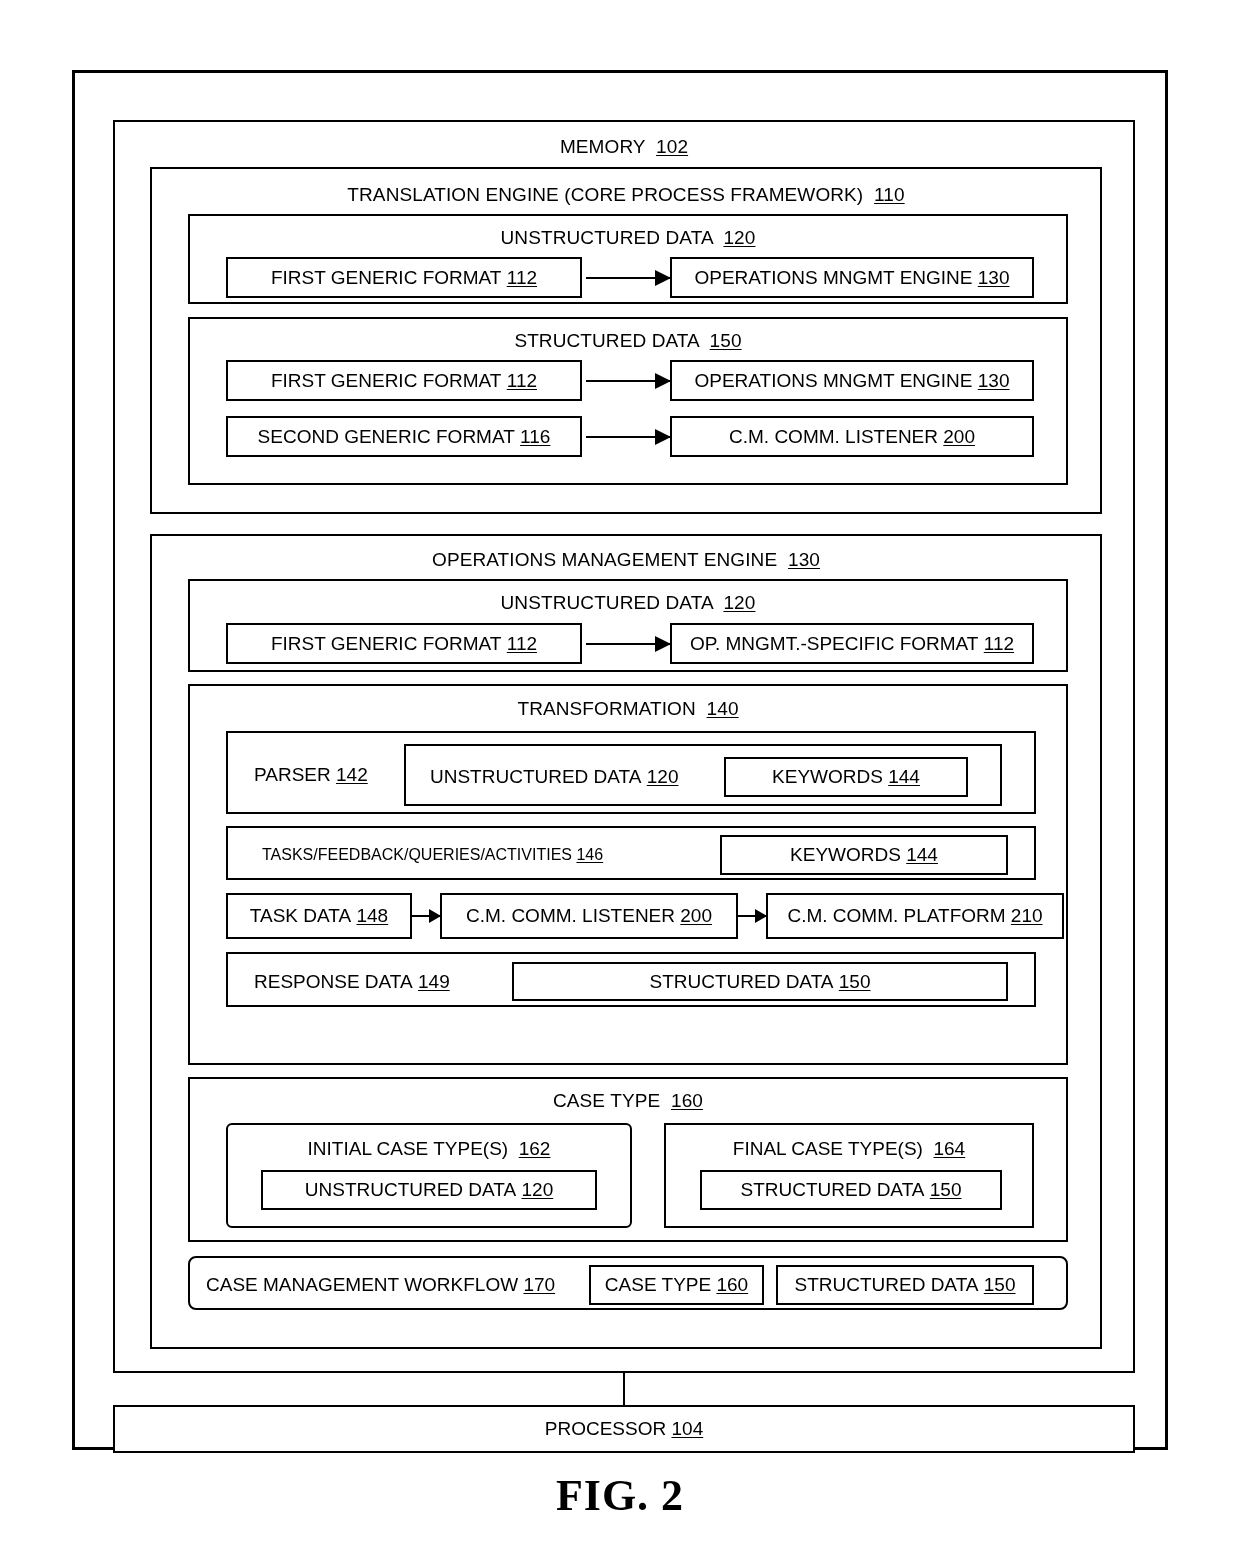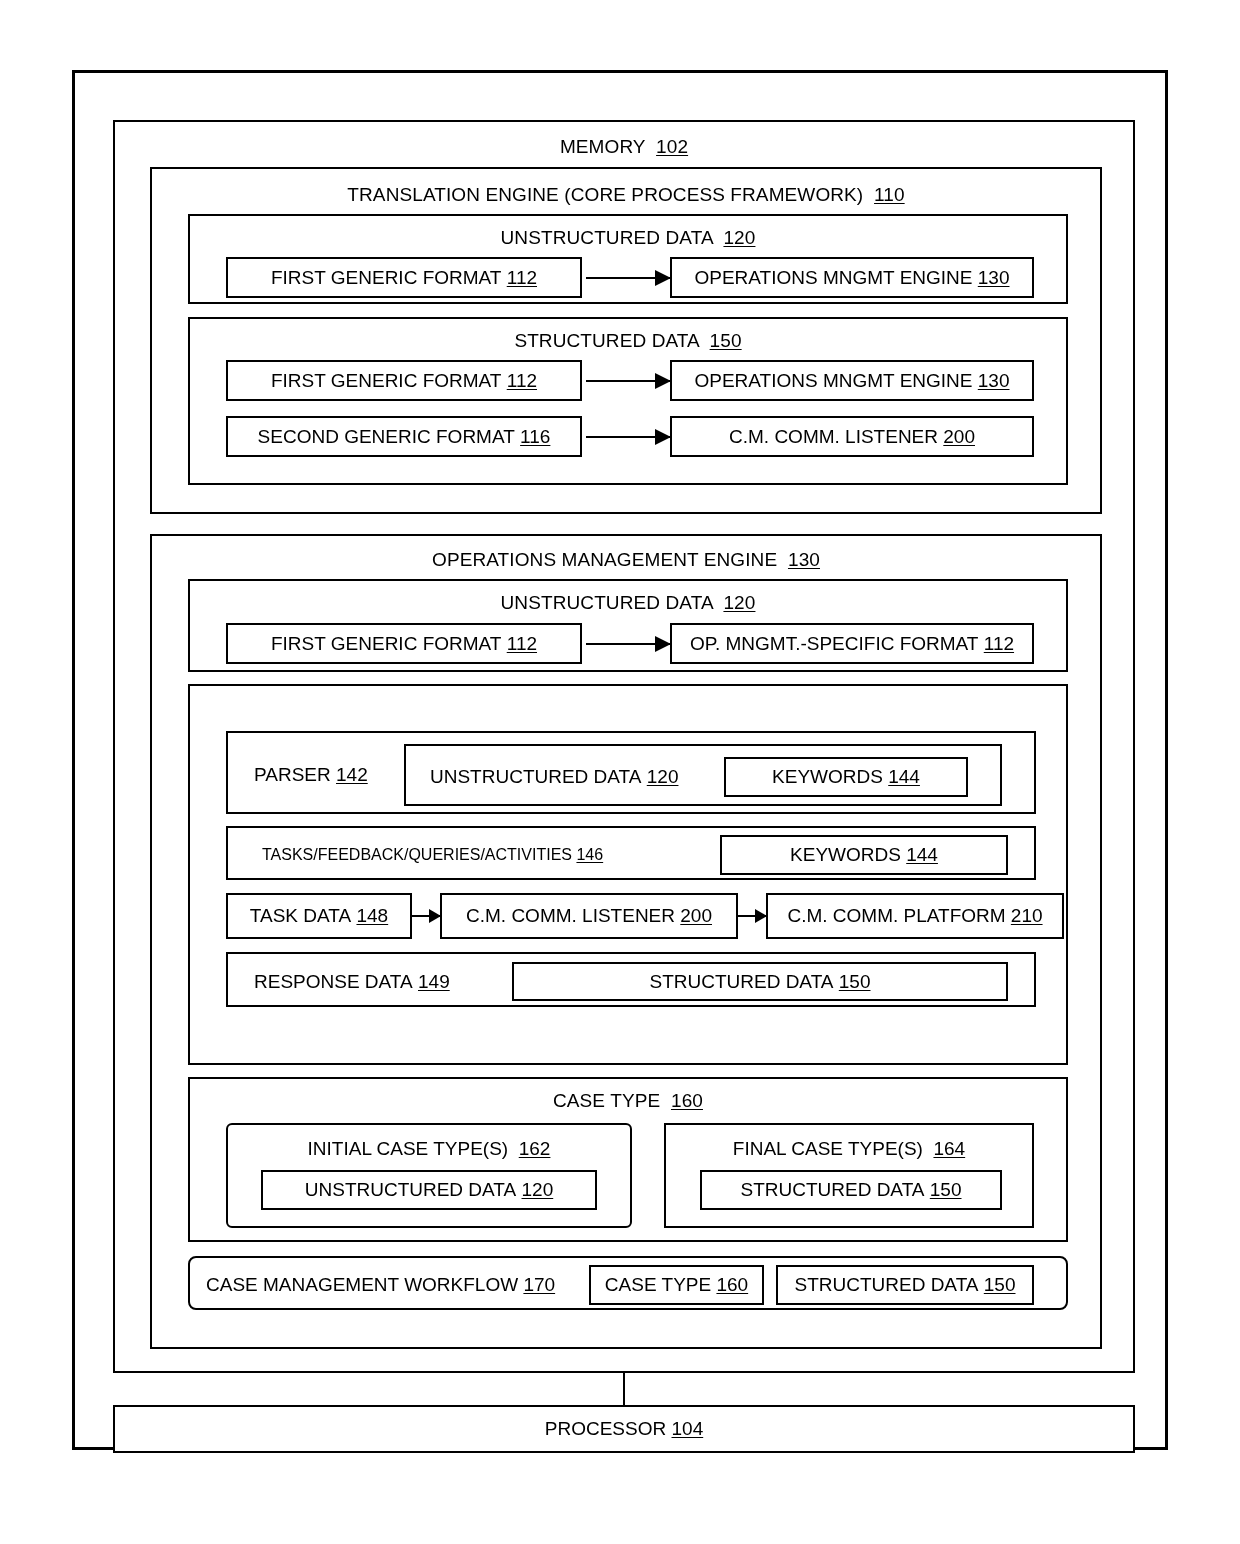--- a/index.html
+++ b/index.html
@@ -204,20 +204,24 @@
             &nbsp;<span class="num">112</span>
           </div>
           <div class="arrow" style="left:396px;top:62px;width:84px;"></div>
           <div class="leaf" style="left:480px;top:42px;width:364px;height:41px;">
             <span>OP. MNGMT.-SPECIFIC FORMAT</span>
             &nbsp;<span class="num">112</span>
           </div>
         </div>
 
         <div id="transformation" class="bx">
+          <div id="tr-title" class="ttl">
+            <span>TRANSFORMATION</span>
+            &nbsp;<span class="num">140</span>
+          </div>
 
           <div id="parser-row" class="bx">
             <div id="parser-label">
               <span>PARSER</span>
               &nbsp;<span class="num">142</span>
             </div>
             <div id="parser-inner" class="bx">
               <div id="parser-inner-label">
                 <span>UNSTRUCTURED DATA</span>
                 &nbsp;<span class="num">120</span>
@@ -318,14 +322,15 @@
 
     <div id="processor-connector"></div>
 
     <div id="processor-box">
       <span>PROCESSOR</span>
       &nbsp;<span class="num">104</span>
     </div>
 
   </div>
 
+  <div id="fig-label">FIG. 2</div>
 
 </div>
 
 </body></html>

